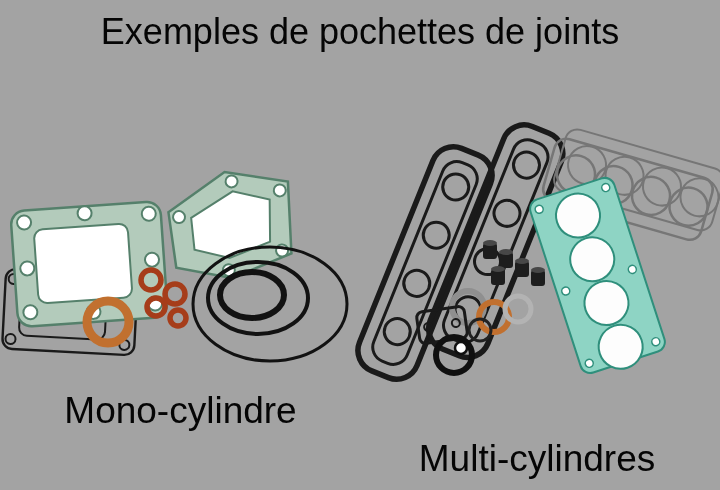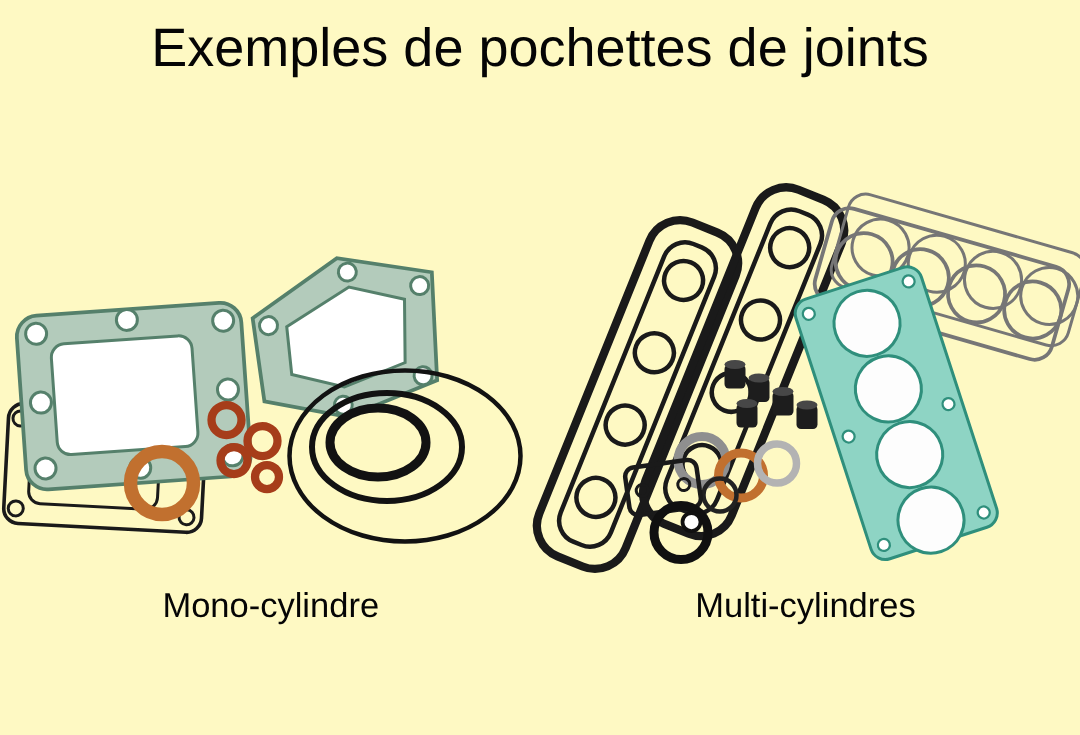--- a/index.html
+++ b/index.html
@@ -1,40 +1,40 @@
 <!DOCTYPE html>
 <html><head>
 <meta charset="utf-8">
 <style>
   html,body{margin:0;padding:0;background:#fff;}
   .canvas{
     position:relative;
     width:720px;height:490px;
-    background:#fef9c3;
+    background:#a3a3a3;
     overflow:hidden;
     font-family:"Liberation Sans", sans-serif;
     color:#000;
   }
   .title{
     position:absolute;top:10px;left:0;width:720px;
     text-align:center;
     font-size:36px;line-height:1.22;font-weight:400;
     margin:0;color:#050505;letter-spacing:0px;
   }
   .title span{display:block;}
   .fig{position:absolute;}
   .fig-left{left:0px;top:112px;}
   .fig-right{left:330px;top:103px;}
   .caption{
     position:absolute;top:390px;
-    font-size:23px;font-weight:400;color:#050505;
+    font-size:37px;font-weight:400;color:#050505;
     text-align:center;white-space:nowrap;
   }
   .caption-left{left:38px;width:285px;}
-  .caption-right{left:392px;width:290px;}
+  .caption-right{left:392px;width:290px;margin-top:48px;}
   .ol{fill:none;stroke:#1a1a1a;}
   .grey-ol{fill:none;stroke:#767676;}
   .green-stroke{stroke:#55806b;}
   .teal-stroke{stroke:#2f8f7c;}
 </style>
 </head>
 <body>
 
 <div class="canvas">
 

